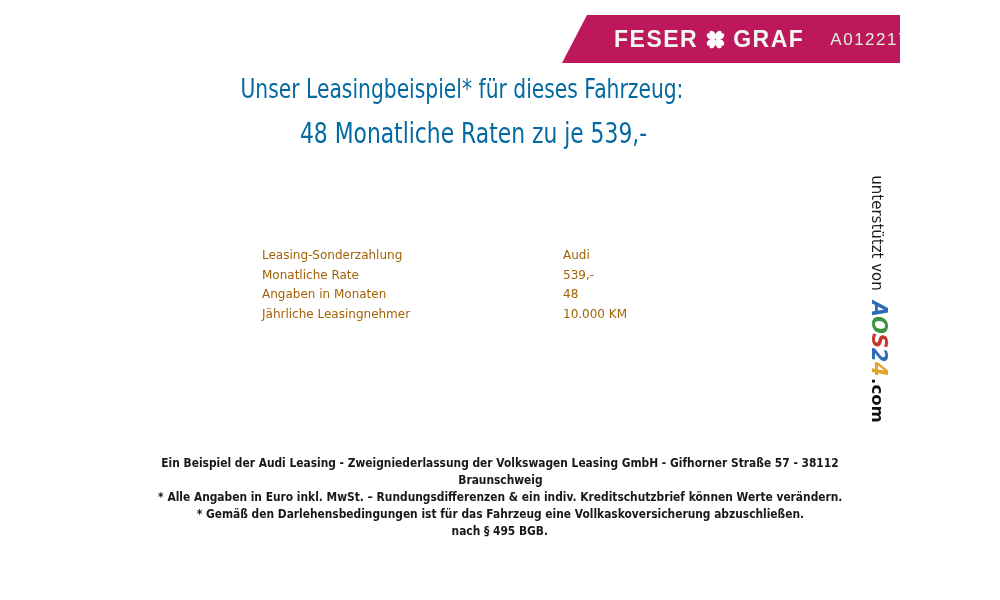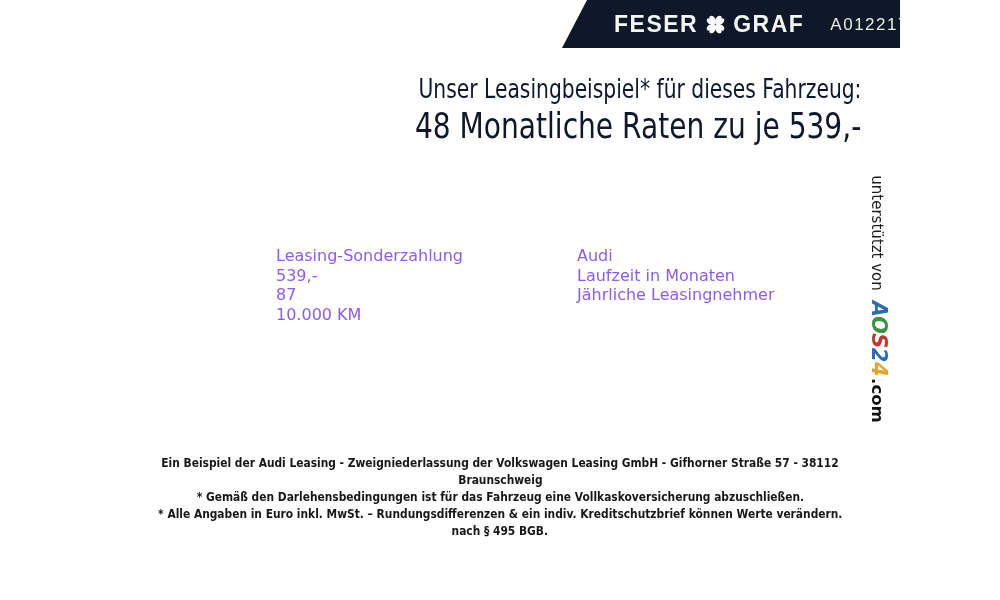--- a/index.html
+++ b/index.html
@@ -20,30 +20,30 @@
     font-size:23px;font-weight:bold;letter-spacing:1.5px;color:#f2f8f0;
     line-height:1;
   }
   .clover{width:25px;height:25px;margin:0 5px;display:block;}
   .offer-code{
     margin-left:26px;font-size:17px;letter-spacing:1.5px;color:#e0f0dc;
     line-height:1;
   }
 
   
-  .headline{position:absolute;left:0;top:74px;width:924px;text-align:right;color:#0f172a;}
+  .headline{position:absolute;left:0;top:74px;width:924px;text-align:center;color:#0369a1;}
   .headline .squeeze{display:inline-block;white-space:nowrap;transform:scaleX(0.78);transform-origin:center;}
   .h-line1{font-size:26px;line-height:30px;}
-  .h-line2{font-size:36px;line-height:40px;margin-top:2px;padding-left:23px;}
+  .h-line2{font-size:28px;line-height:40px;margin-top:10px;padding-left:23px;}
 
   
   .details{
-    position:absolute;left:276px;top:246px;
+    position:absolute;left:262px;top:246px;
     display:grid;grid-template-columns:301px auto;
-    font-size:16px;line-height:19.5px;color:#8b5cf6;
+    font-size:12px;line-height:19.5px;color:#a16207;
   }
 
   
   .watermark{
     position:absolute;left:879px;top:299px;
     transform:translate(-50%,-50%) rotate(90deg);
     white-space:nowrap;display:flex;align-items:baseline;
   }
   .wm-prefix{font-size:15px;color:#1d1d1d;margin-right:10px;}
   .wm-logo{font-size:21px;font-weight:bold;font-style:italic;letter-spacing:-0.5px;}
@@ -55,21 +55,21 @@
     font-size:13px;font-weight:bold;line-height:17px;color:#171717;
   }
   .footer .line{display:block;}
   .footer .squeeze{display:inline-block;white-space:nowrap;transform:scaleX(0.82);transform-origin:center;}
 </style>
 </head>
 <body>
 
 <div class="canvas">
 
-  <header class="banner" style="background-color: #0f172a;">
+  <header class="banner" style="background-color: #be185d; margin-top: 15px;">
     <span class="brand">
       <span class="brand-name">FESER</span>
       <svg class="clover" viewBox="0 0 100 100" aria-hidden="true">
         <g fill="#ffffff">
           <g transform="rotate(45 50 50)">
             <path d="M50 49 C28 40 29 11 43 11 C48 11 50 15 50 20 C50 15 52 11 57 11 C71 11 72 40 50 49 Z"></path>
           </g>
           <g transform="rotate(135 50 50)">
             <path d="M50 49 C28 40 29 11 43 11 C48 11 50 15 50 20 C50 15 52 11 57 11 C71 11 72 40 50 49 Z"></path>
           </g>
@@ -92,34 +92,35 @@
       <span class="squeeze">Unser Leasingbeispiel* für dieses Fahrzeug:</span>
     </div>
     <div class="h-line2">
       <span class="squeeze">48 Monatliche Raten zu je 539,-</span>
     </div>
   </section>
 
   <section class="details">
     <div>Leasing-Sonderzahlung</div>
     <div>Audi</div>
+    <div>Monatliche Rate</div>
     <div>539,-</div>
-    <div>Laufzeit in Monaten</div>
-    <div>87</div>
+    <div>Angaben in Monaten</div>
+    <div>48</div>
     <div>Jährliche Leasingnehmer</div>
     <div>10.000 KM</div>
   </section>
 
   <aside class="watermark">
     <span class="wm-prefix">unterstützt von</span>
     <span class="wm-logo"><span style="color: rgb(45, 108, 181);">A</span><span style="color: rgb(61, 148, 64);">O</span><span style="color: rgb(197, 53, 44);">S</span><span style="color: rgb(45, 108, 181);">2</span><span style="color: rgb(226, 164, 43);">4</span></span>
     <span class="wm-suffix">.com</span>
   </aside>
 
   <footer class="footer">
     <span class="line"><span class="squeeze">Ein Beispiel der Audi Leasing - Zweigniederlassung der Volkswagen Leasing GmbH - Gifhorner Straße 57 - 38112</span></span>
     <span class="line"><span class="squeeze">Braunschweig</span></span>
+    <span class="line"><span class="squeeze">* Alle Angaben in Euro inkl. MwSt. – Rundungsdifferenzen &amp; ein indiv. Kreditschutzbrief können Werte verändern.</span></span>
     <span class="line"><span class="squeeze">* Gemäß den Darlehensbedingungen ist für das Fahrzeug eine Vollkaskoversicherung abzuschließen.</span></span>
-    <span class="line"><span class="squeeze">* Alle Angaben in Euro inkl. MwSt. – Rundungsdifferenzen &amp; ein indiv. Kreditschutzbrief können Werte verändern.</span></span>
     <span class="line"><span class="squeeze">nach § 495 BGB.</span></span>
   </footer>
 
 </div>
 
 </body></html>

